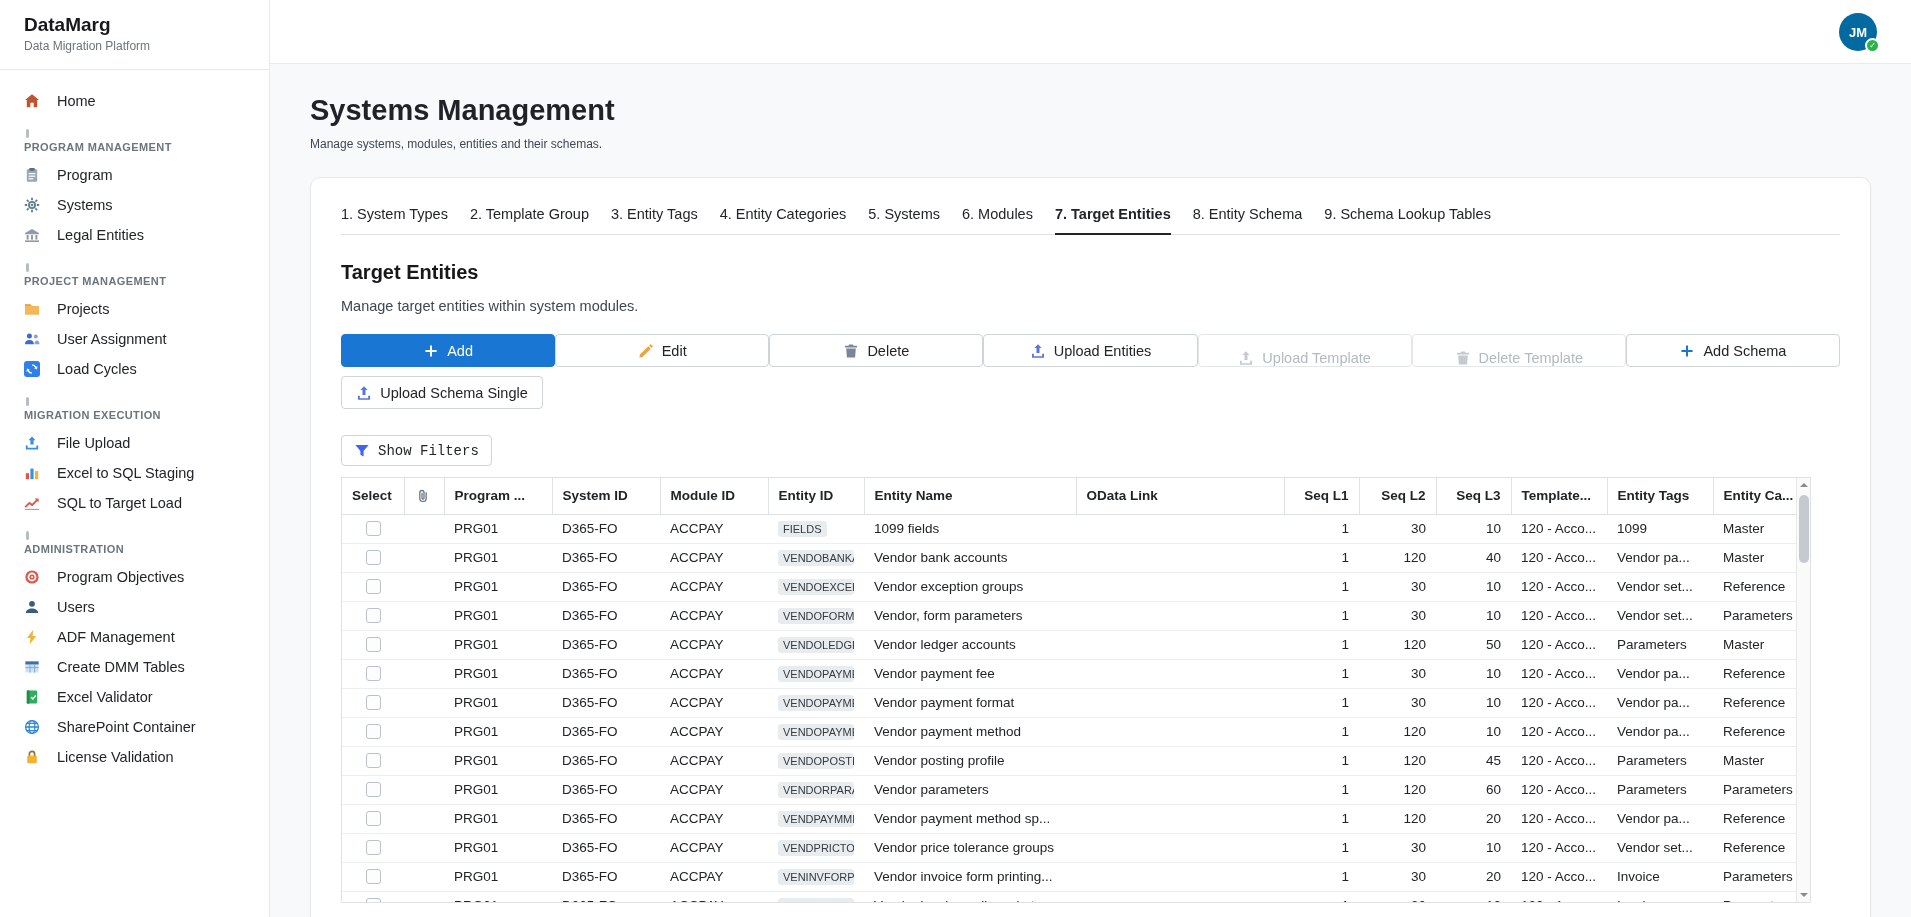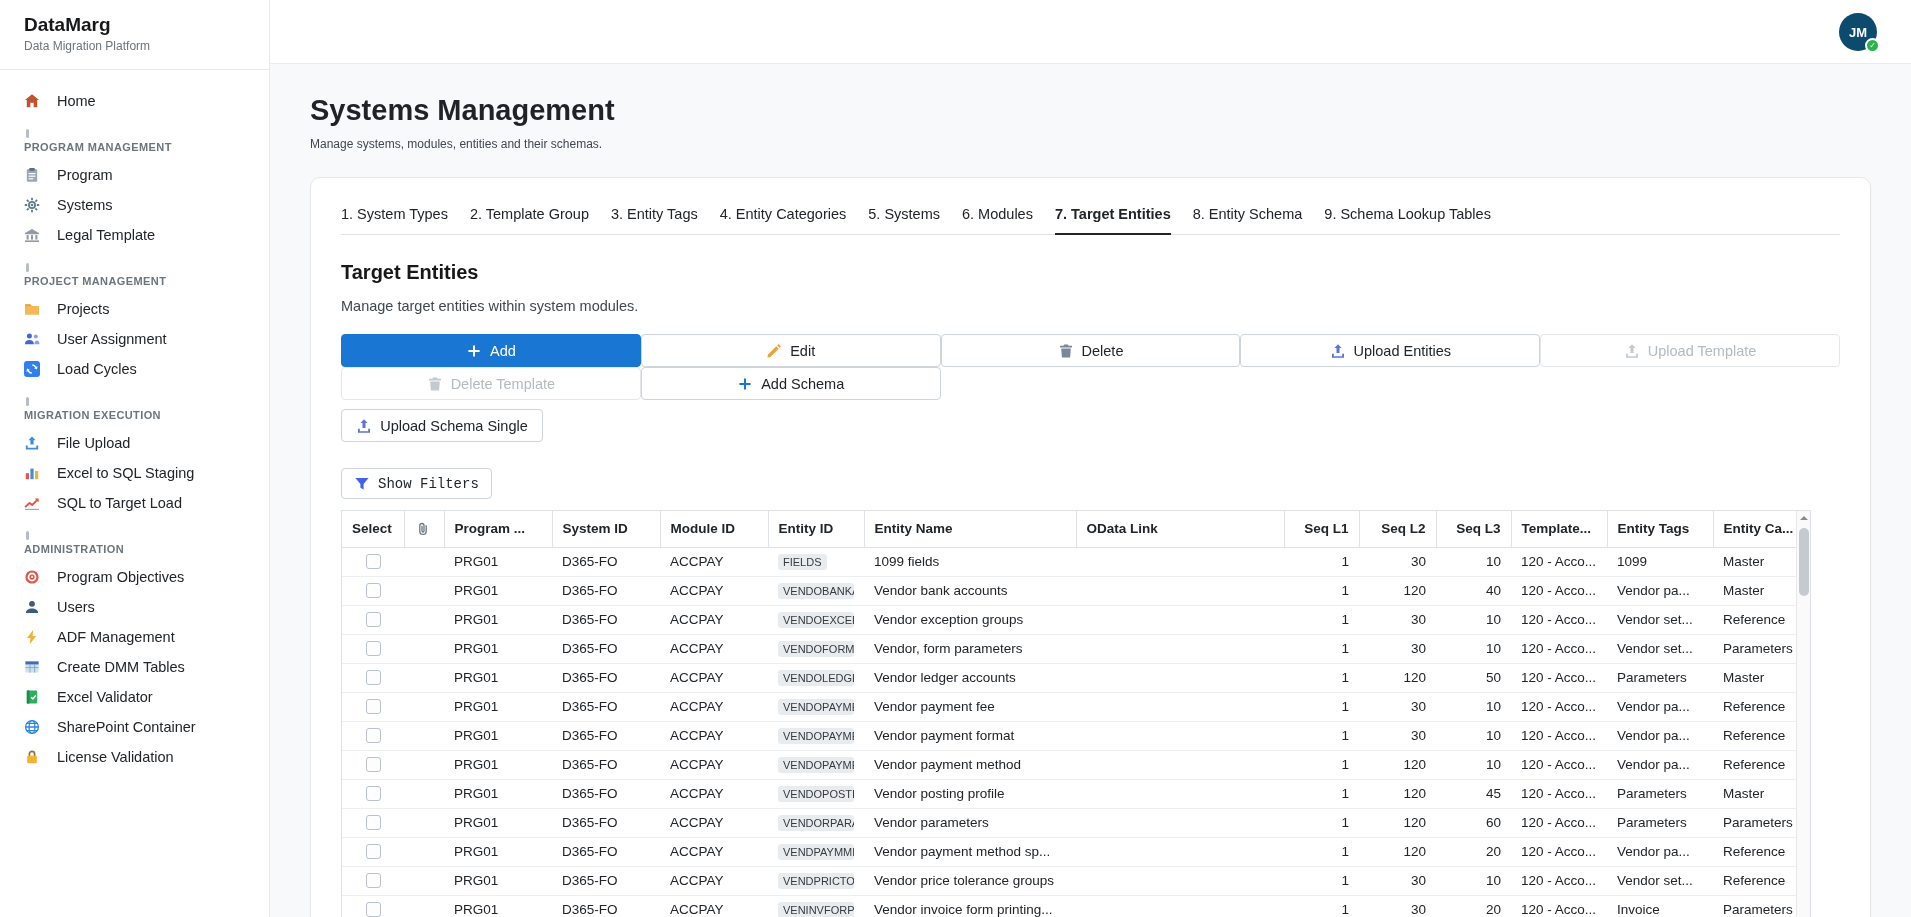--- a/index.html
+++ b/index.html
@@ -17,48 +17,48 @@
     font-size:14.5px; color:#212529; cursor:pointer; white-space:nowrap; }
   .icn { display:inline-flex; width:16px; height:16px; flex-shrink:0; }
   .icn svg { width:16px; height:16px; }
   .sec-mark { width:3px; height:9px; background:#b6bdc6; border-radius:2px; margin:13px 0 0 26px; }
   .sec-label { font-size:11px; font-weight:bold; color:#6c757d; letter-spacing:.4px; margin:3px 24px 7px; }
 
   
   .main { flex:1; display:flex; flex-direction:column; min-width:0; }
   .topbar { height:64px; background:#fff; border-bottom:1px solid #e9ecef; position:relative; flex-shrink:0; }
   .avatar { position:absolute; right:34px; top:13px; width:38px; height:38px; border-radius:50%;
-    background:#0c4a6e; color:#fff; display:flex; align-items:center; justify-content:center;
+    background:#0369a1; color:#fff; display:flex; align-items:center; justify-content:center;
     font-size:13px; font-weight:bold; cursor:pointer; }
   .avatar-badge { position:absolute; right:-3px; bottom:-2px; width:15px; height:15px; border-radius:50%;
     background:#2bb24c; border:2px solid #fff; color:#fff; font-size:8px; line-height:11px;
     display:flex; align-items:center; justify-content:center; }
   .content { padding:30px 40px; overflow:hidden; }
   .page-title { font-size:29px; font-weight:600; color:#1f2328; }
   .page-sub { font-size:12px; color:#3f4750; margin:10px 0 26px; }
 
   .card { background:#fff; border:1px solid #e6e8eb; border-radius:10px; padding:26px 30px;
     box-shadow:0 1px 2px rgba(0,0,0,.04); }
 
   .tabs { display:flex; gap:22px; border-bottom:1px solid #dee2e6; flex-wrap:nowrap; }
   .tab { font-size:14.5px; padding:2px 0 11px; color:#212529; cursor:pointer; white-space:nowrap; }
   .tab.active { font-weight:bold; border-bottom:2px solid #212529; margin-bottom:-1px; }
 
   .panel-title { font-size:20px; font-weight:bold; margin-top:26px; color:#17181a; }
   .panel-sub { font-size:14.5px; color:#3f4750; margin:14px 0 20px; }
 
   
-  #toolbar-row1 { display:grid; grid-template-columns:repeat(5,1fr); }
+  #toolbar-row1 { display:grid; grid-template-columns:repeat(7,1fr); }
   #toolbar-row2 { margin-top:9px; }
   .btn { display:inline-flex; align-items:center; justify-content:center; gap:8px; height:33px;
     background:#fff; border:1px solid #ced4da; border-radius:4px; font-size:14.5px;
     font-family:inherit; color:#212529; cursor:pointer; padding:0 14px; white-space:nowrap; }
   .btn.primary { background:#1976d2; border-color:#1976d2; color:#fff; }
   #toolbar-row2 .btn { width:202px; }
-  .btn:disabled { color:#b3bac1; border-color:#e4e7ea; cursor:default; background:#fff; }
+  .btn:disabled { color:#b3bac1; border-color:#e4e7ea; cursor:default; background:#fff;align-items:flex-end; }
   .btn:disabled .icn { color:#c4cad0 !important; }
   #filters-bar { margin-top:26px; }
   #filters-bar .btn { height:31px; font-size:14px; padding:0 12px;font-family:Liberation Mono, monospace; }
 
   [data-name="plus-icon"] { color:#1976d2; }
   .btn.primary [data-name="plus-icon"] { color:#fff; }
   [data-name="pencil-icon"] { color:#e8a33d; }
   [data-name="trash-icon"] { color:#7a8699; }
   [data-name="upload-icon"] { color:#5b74d6; }
   [data-name="filter-icon"] { color:#4263eb; }
@@ -144,21 +144,21 @@
             <svg viewBox="0 0 16 16">
               <g fill="#909aa8">
                 <path d="M1 6 8 2l7 4v1.2H1z"></path>
                 <rect x="2.6" y="8" width="2" height="4.6"></rect>
                 <rect x="7" y="8" width="2" height="4.6"></rect>
                 <rect x="11.4" y="8" width="2" height="4.6"></rect>
                 <rect x="1" y="13.4" width="14" height="1.6"></rect>
               </g>
             </svg>
           </span>
-          <span data-name="sidebar-item-label">Legal Template</span>
+          <span data-name="sidebar-item-label">Legal Entities</span>
         </div>
         <div class="sec-mark" data-name="section-marker-icon"></div>
         <div class="sec-label" data-name="sidebar-section-label">PROJECT MANAGEMENT</div>
         <div class="nav-item" data-name="sidebar-item-projects">
           <span class="icn" data-name="folder-icon">
             <svg viewBox="0 0 16 16">
               <path fill="#f4b858" d="M1 3.2h5.2l1.6 1.9H15v8.7H1z"></path>
               <path fill="#e8a33d" d="M1 3.2h5.2l1.6 1.9H1z"></path>
             </svg>
           </span>

